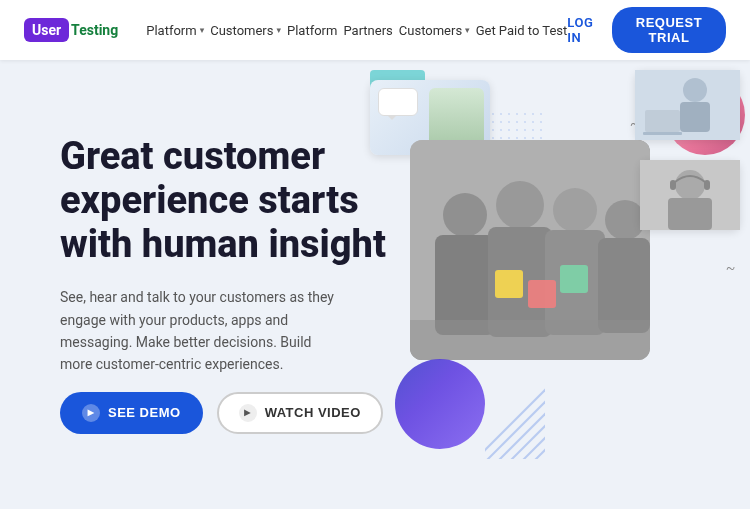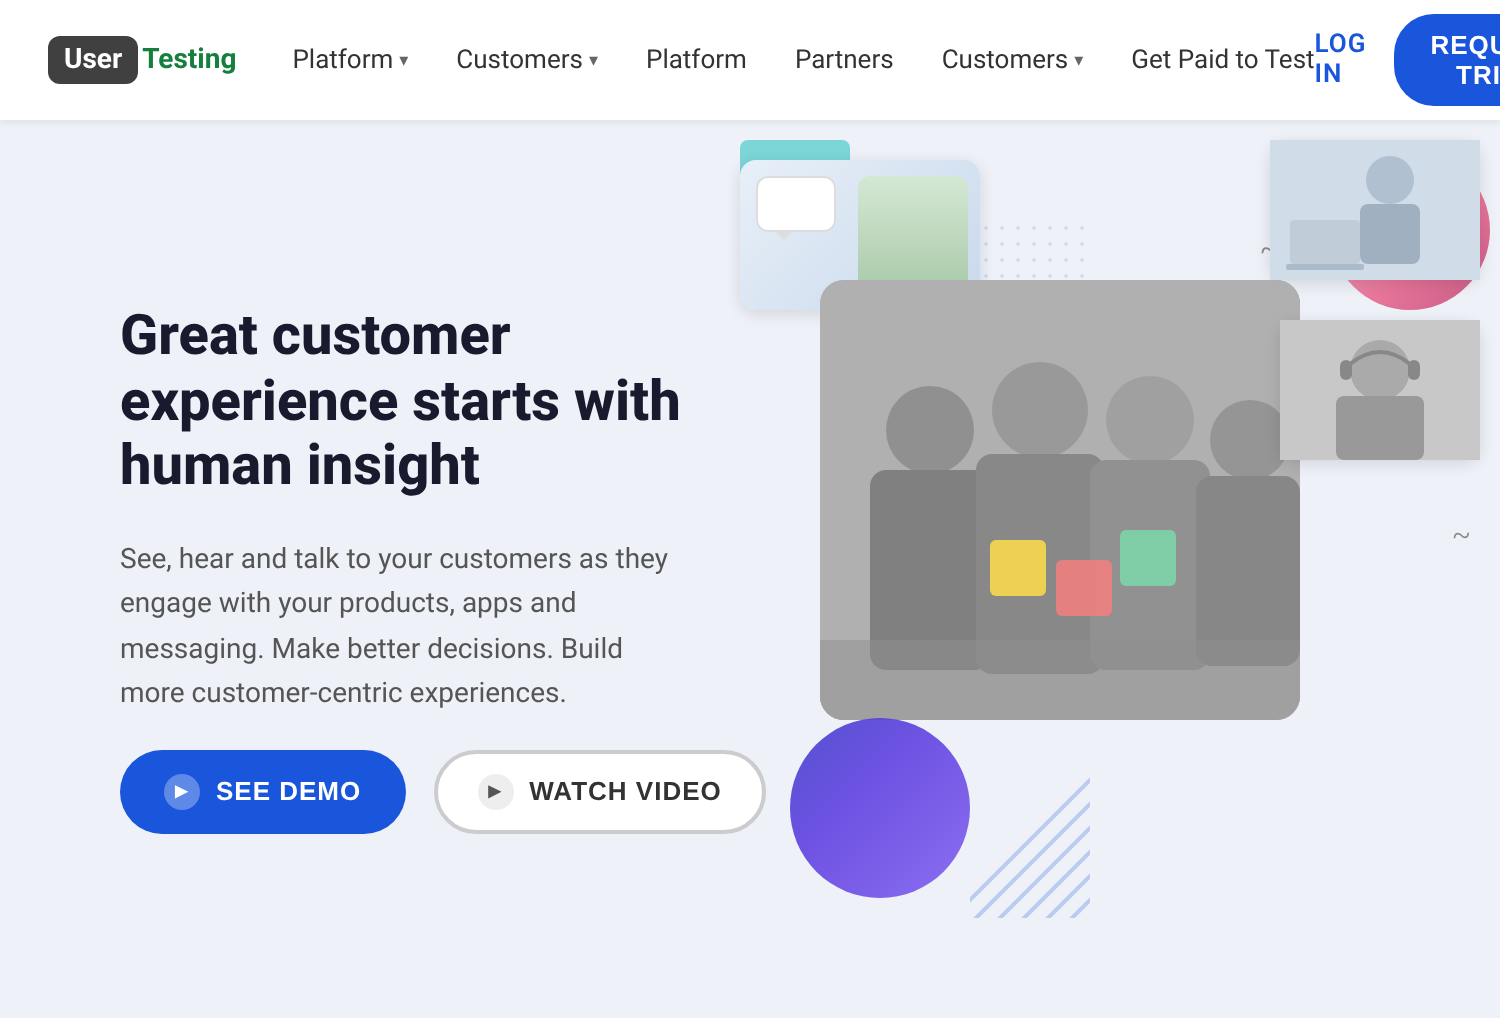--- a/index.html
+++ b/index.html
@@ -21,41 +21,41 @@
       box-shadow: 0 1px 4px rgba(0,0,0,0.08);
       position: relative;
       z-index: 10;
     }
     .logo {
       display: flex;
       align-items: center;
       margin-right: 28px;
     }
     .logo-box {
-      background: #404040;
+      background: #6d28d9;
       border-radius: 6px;
       padding: 4px 8px;
       display: flex;
       align-items: center;
     }
     .logo-user {
       color: #fff;
       font-weight: 700;
       font-size: 14px;
     }
     .logo-testing {
       color: #15803d;
       font-weight: 700;
       font-size: 14px;
       margin-left: 2px;
     }
     .nav-links {
       display: flex;
       align-items: center;
-      gap: 24px;
+      gap: 6px;
       flex: 1;
     }
     .nav-link {
       font-size: 13px;
       color: #333;
       text-decoration: none;
       cursor: pointer;
       display: flex;
       align-items: center;
       gap: 3px;
@@ -101,21 +101,21 @@
       position: relative;
       overflow: hidden;
     }
 
     .hero-left {
       max-width: 340px;
       z-index: 2;
     }
 
     .hero-title {
-      font-size: 28px;
+      font-size: 38px;
       font-weight: 800;
       color: #1a1a2e;
       line-height: 1.15;
       margin-bottom: 20px;
     }
 
     .hero-sub {
       font-size: 14px;
       color: #555;
       line-height: 1.6;

